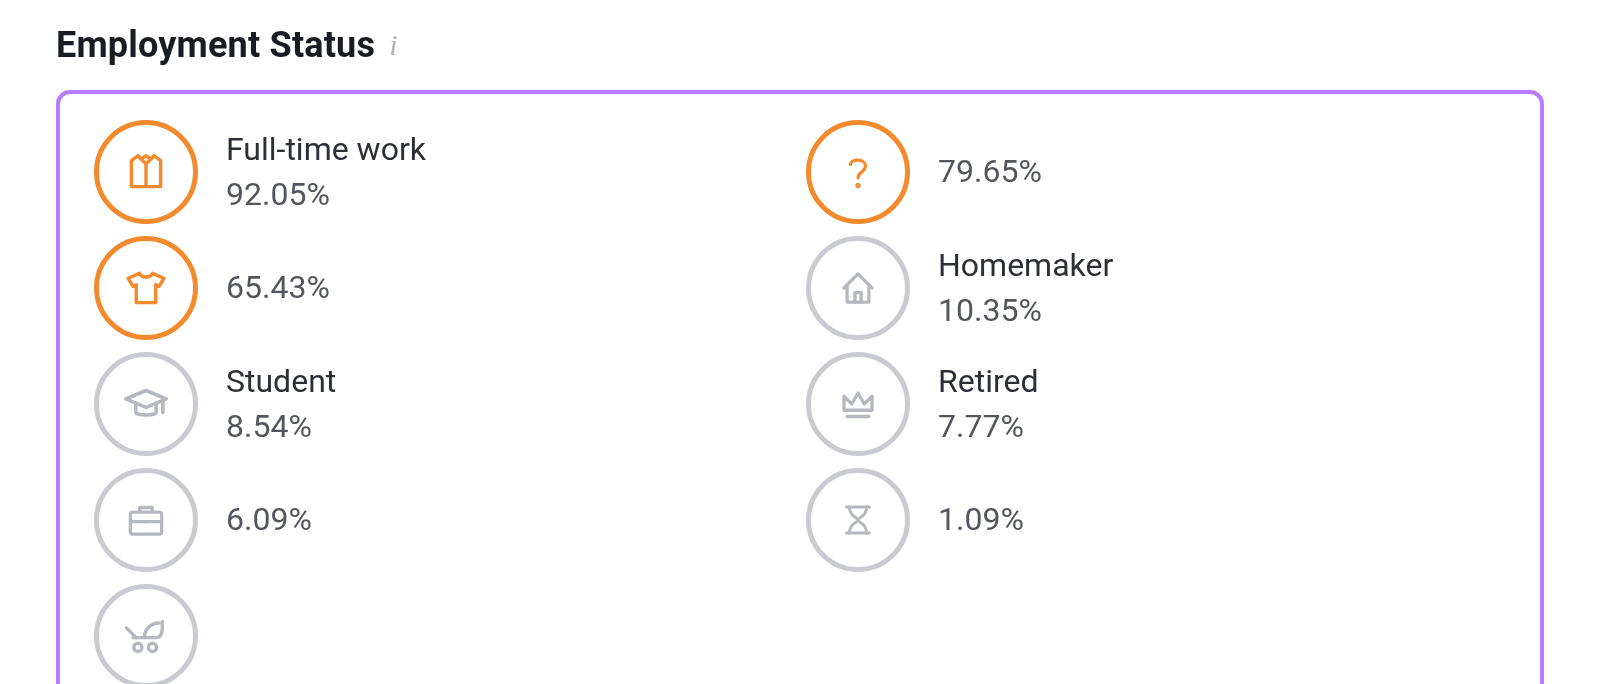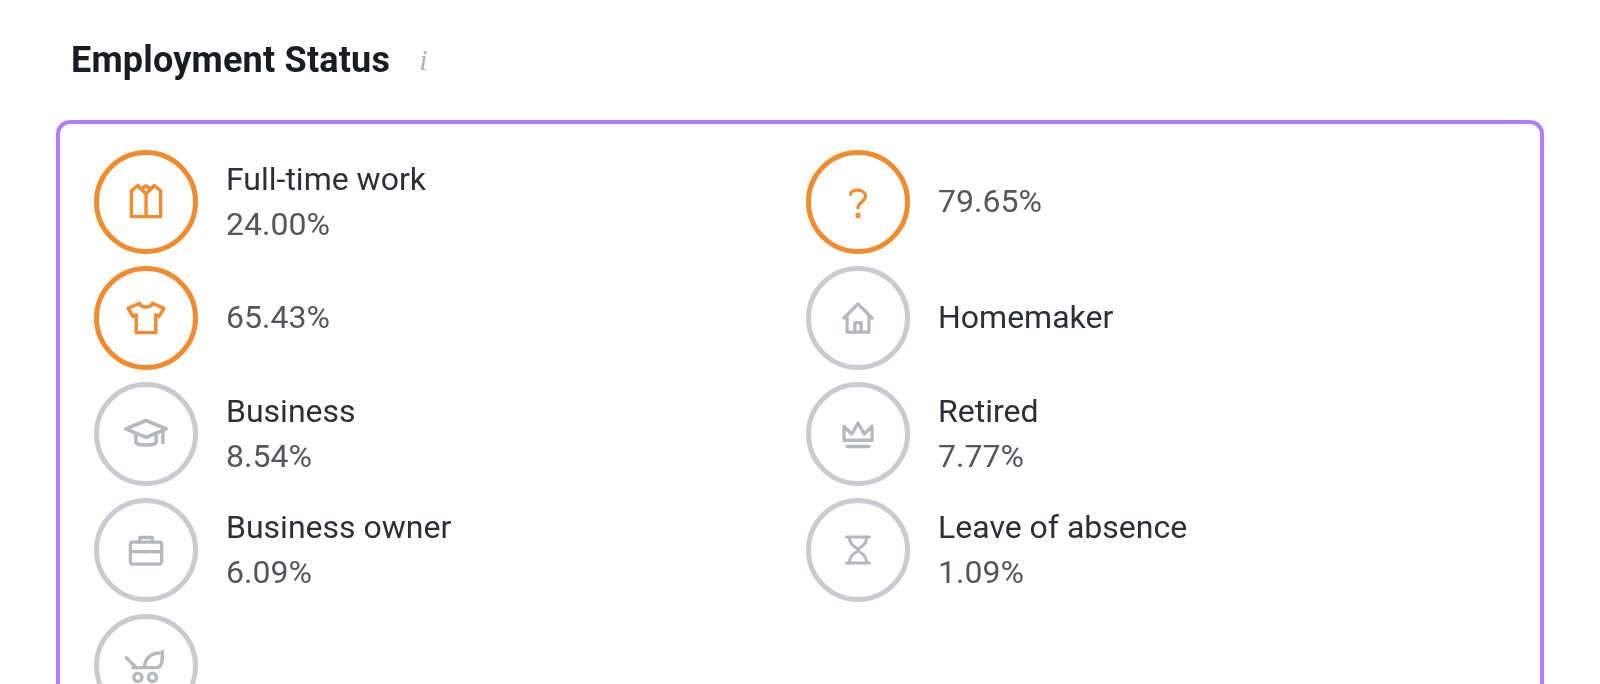--- a/index.html
+++ b/index.html
@@ -8,21 +8,21 @@
     --text-muted:#54565d;
     --ring-gray:#c9cbd1;
     --icon-gray:#b5b8bf;
     --orange:#f28a2e;
     --purple:#b67bff;
   }
   *{box-sizing:border-box;}
   html,body{margin:0;padding:0;background:#fff;font-family:-apple-system,BlinkMacSystemFont,"Segoe UI",Roboto,Helvetica,Arial,sans-serif;}
   body{width:1600px;height:684px;padding:24px 56px 0 56px;}
   .heading{display:flex;align-items:center;gap:14px;margin:0 0 24px 0;}
-  .heading h2{margin:15px;font-size:36px;font-weight:700;color:var(--text-dark);letter-spacing:0.2px;}
+  .heading h2{margin:0;font-size:36px;font-weight:700;color:var(--text-dark);letter-spacing:0.2px;}
   .info-icon{color:#b0b2b8;font-style:italic;font-family:Georgia,"Times New Roman",serif;font-size:30px;line-height:1;}
   .card{border:4px solid var(--purple);border-radius:14px;padding:26px 34px 30px 34px;}
   .grid{display:grid;grid-template-columns:repeat(2,1fr);column-gap:10px;row-gap:56px;gap:12px;}
   .tile{display:flex;align-items:center;gap:28px;}
   .ring{width:104px;height:104px;border-radius:50%;border:5px solid var(--ring-gray);display:flex;align-items:center;justify-content:center;flex:0 0 auto;background:#fff;}
   .ring svg{display:block;}
   .ring.top{border-color:var(--orange);}
   .ring.top svg path,.ring.top svg circle,.ring.top svg rect,.ring.top svg line,.ring.top svg polyline{stroke:var(--orange);}
   .txt{display:flex;flex-direction:column;gap:10px;}
   .label{font-size:32px;color:var(--text-body);line-height:1.1;}
@@ -42,21 +42,21 @@
       <div class="tile">
     <div class="ring top">
           <svg viewBox="0 0 64 64" width="52" height="52">
      <path d="M14 18 L22 12 L26 16 L32 12 L38 16 L42 12 L50 18 L50 50 L14 50 Z"></path>
      <path d="M22 12 L32 22 L42 12"></path>
      <path d="M32 22 L32 50"></path>
    </svg>
         </div>
     <div class="txt">
       <div class="label">Full-time work</div>
-      <div class="value">24.00%</div>
+      <div class="value">92.05%</div>
     </div>
   </div>
       <div class="tile">
     <div class="ring top">
           <svg viewBox="0 0 64 64" width="48" height="48">
      <path d="M22 22 C22 14 42 14 42 24 C42 32 32 32 32 40"></path>
      <circle cx="32" cy="50" r="1.5"></circle>
    </svg>
         </div>
     <div class="txt">
@@ -76,32 +76,33 @@
       <div class="tile">
     <div class="ring">
           <svg viewBox="0 0 64 64" width="50" height="50">
      <path d="M14 32 L32 14 L50 32"></path>
      <path d="M18 30 L18 50 L46 50 L46 30"></path>
      <path d="M28 50 L28 38 L36 38 L36 50"></path>
    </svg>
         </div>
     <div class="txt">
       <div class="label">Homemaker</div>
+      <div class="value">10.35%</div>
     </div>
   </div>
       <div class="tile">
     <div class="ring">
           <svg viewBox="0 0 64 64" width="54" height="54">
      <path d="M8 26 L32 16 L56 26 L32 36 Z"></path>
      <path d="M20 32 L20 42 C20 46 44 46 44 42 L44 32"></path>
      <path d="M52 28 L52 42"></path>
    </svg>
         </div>
     <div class="txt">
-      <div class="label">Business</div>
+      <div class="label">Student</div>
       <div class="value">8.54%</div>
     </div>
   </div>
       <div class="tile">
     <div class="ring">
           <svg viewBox="0 0 64 64" width="50" height="50">
      <path d="M14 40 L14 22 L24 32 L32 18 L40 32 L50 22 L50 40 Z"></path>
      <line x1="18" y1="48" x2="46" y2="48"></line>
    </svg>
         </div>
@@ -113,35 +114,33 @@
       <div class="tile">
     <div class="ring">
           <svg viewBox="0 0 64 64" width="50" height="50">
      <rect x="12" y="22" width="40" height="28" rx="3"></rect>
      <path d="M24 22 L24 16 L40 16 L40 22"></path>
      <line x1="12" y1="34" x2="52" y2="34"></line>
      <line x1="30" y1="34" x2="34" y2="34"></line>
    </svg>
         </div>
     <div class="txt">
-      <div class="label">Business owner</div>
       <div class="value">6.09%</div>
     </div>
   </div>
       <div class="tile">
     <div class="ring">
           <svg viewBox="0 0 64 64" width="46" height="46">
      <line x1="16" y1="14" x2="48" y2="14"></line>
      <line x1="16" y1="50" x2="48" y2="50"></line>
      <path d="M20 14 C20 28 32 28 32 32 C32 36 20 36 20 50"></path>
      <path d="M44 14 C44 28 32 28 32 32 C32 36 44 36 44 50"></path>
    </svg>
         </div>
     <div class="txt">
-      <div class="label">Leave of absence</div>
       <div class="value">1.09%</div>
     </div>
   </div>
       <div class="tile">
     <div class="ring">
           <svg viewBox="0 0 64 64" width="52" height="52">
      <path d="M16 34 L44 34 C50 34 52 28 52 22 L52 14"></path>
      <path d="M30 34 C30 24 38 16 48 16"></path>
      <line x1="8" y1="22" x2="20" y2="34"></line>
      <circle cx="22" cy="46" r="5"></circle>

